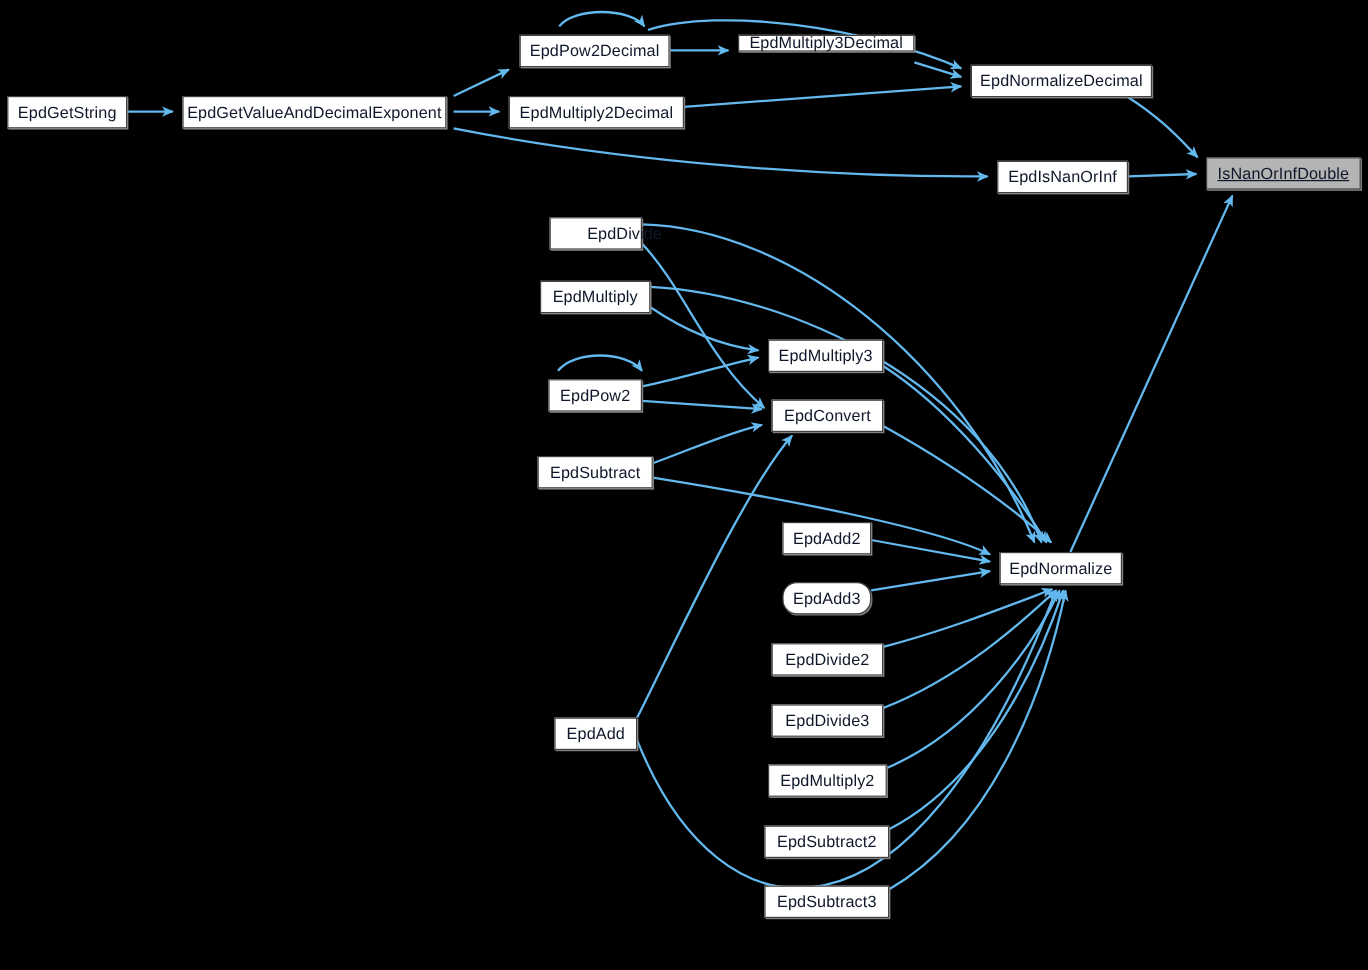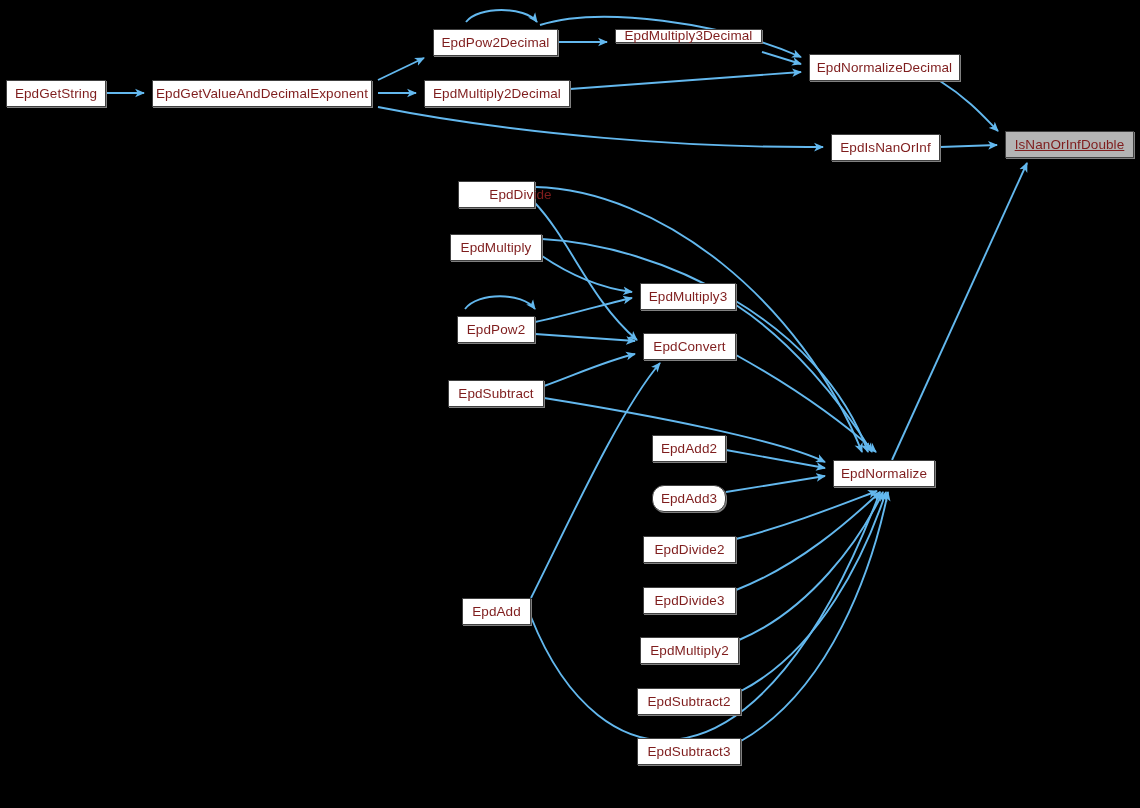--- a/index.html
+++ b/index.html
@@ -24,21 +24,21 @@
   }
   .node {
     position: absolute;
     box-sizing: border-box;
     background: #ffffff;
     border: 1px solid #404040;
     box-shadow: 1px 1px 0 0 #808080;
     display: flex;
     align-items: center;
     justify-content: center;
-    color: #7f1d1d;
+    color: #0f172a;
     font-size: 13.5px;
     line-height: 1;
     white-space: nowrap;
     letter-spacing: 0.1px;
   }
   .node.highlight {
     background: #b4b4b4;
     text-decoration: underline;
   }
   .node-label {

